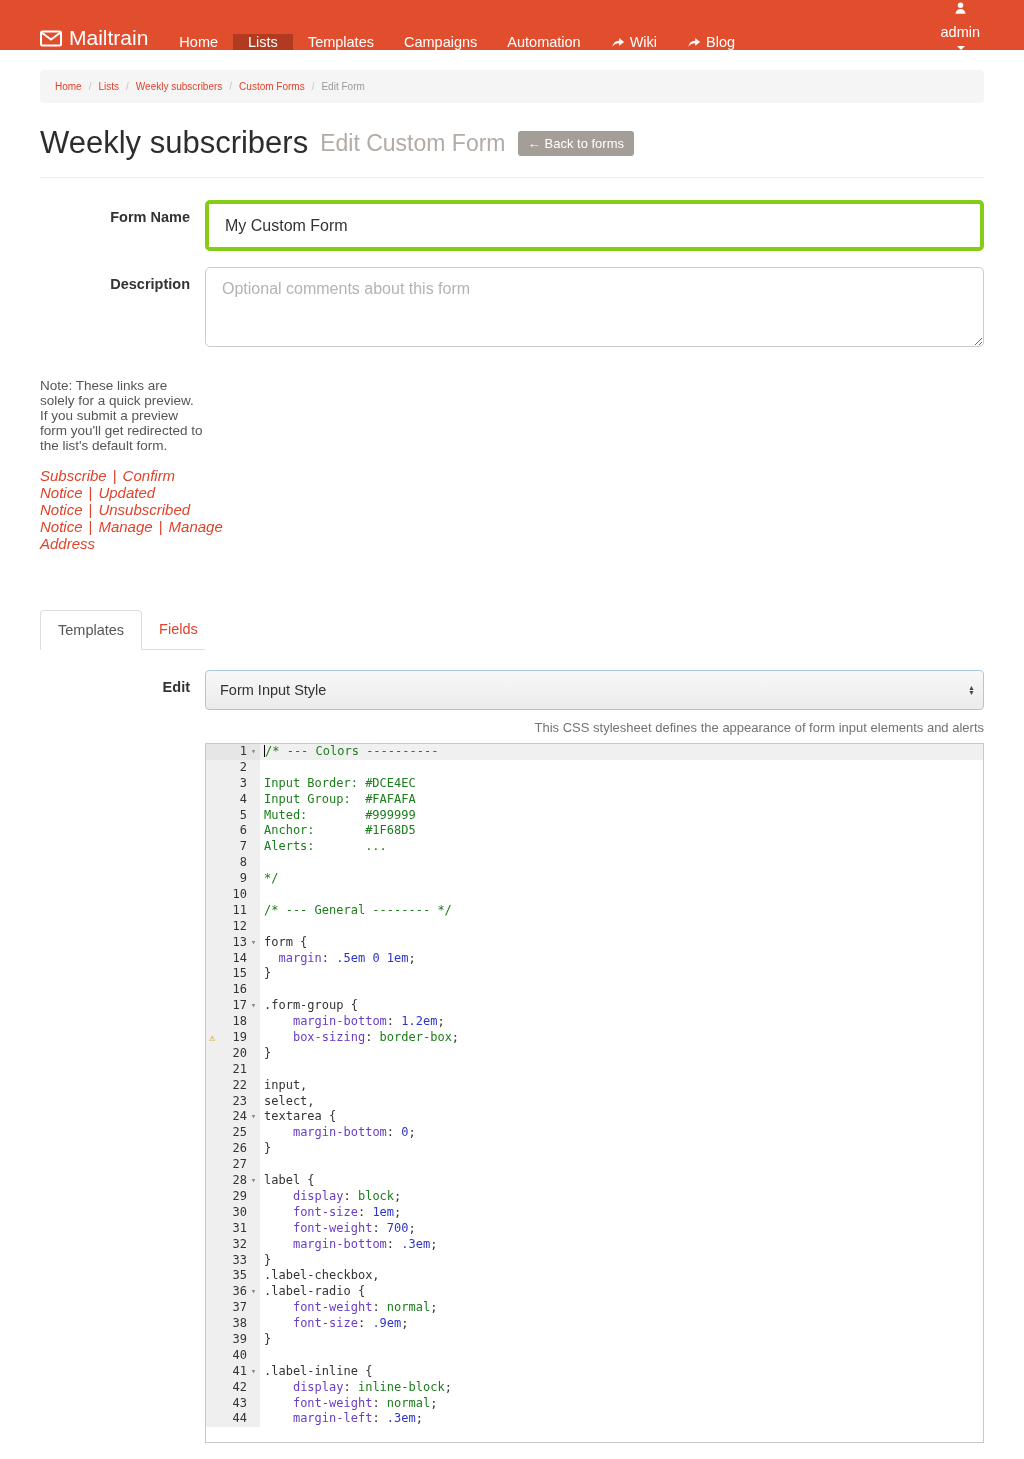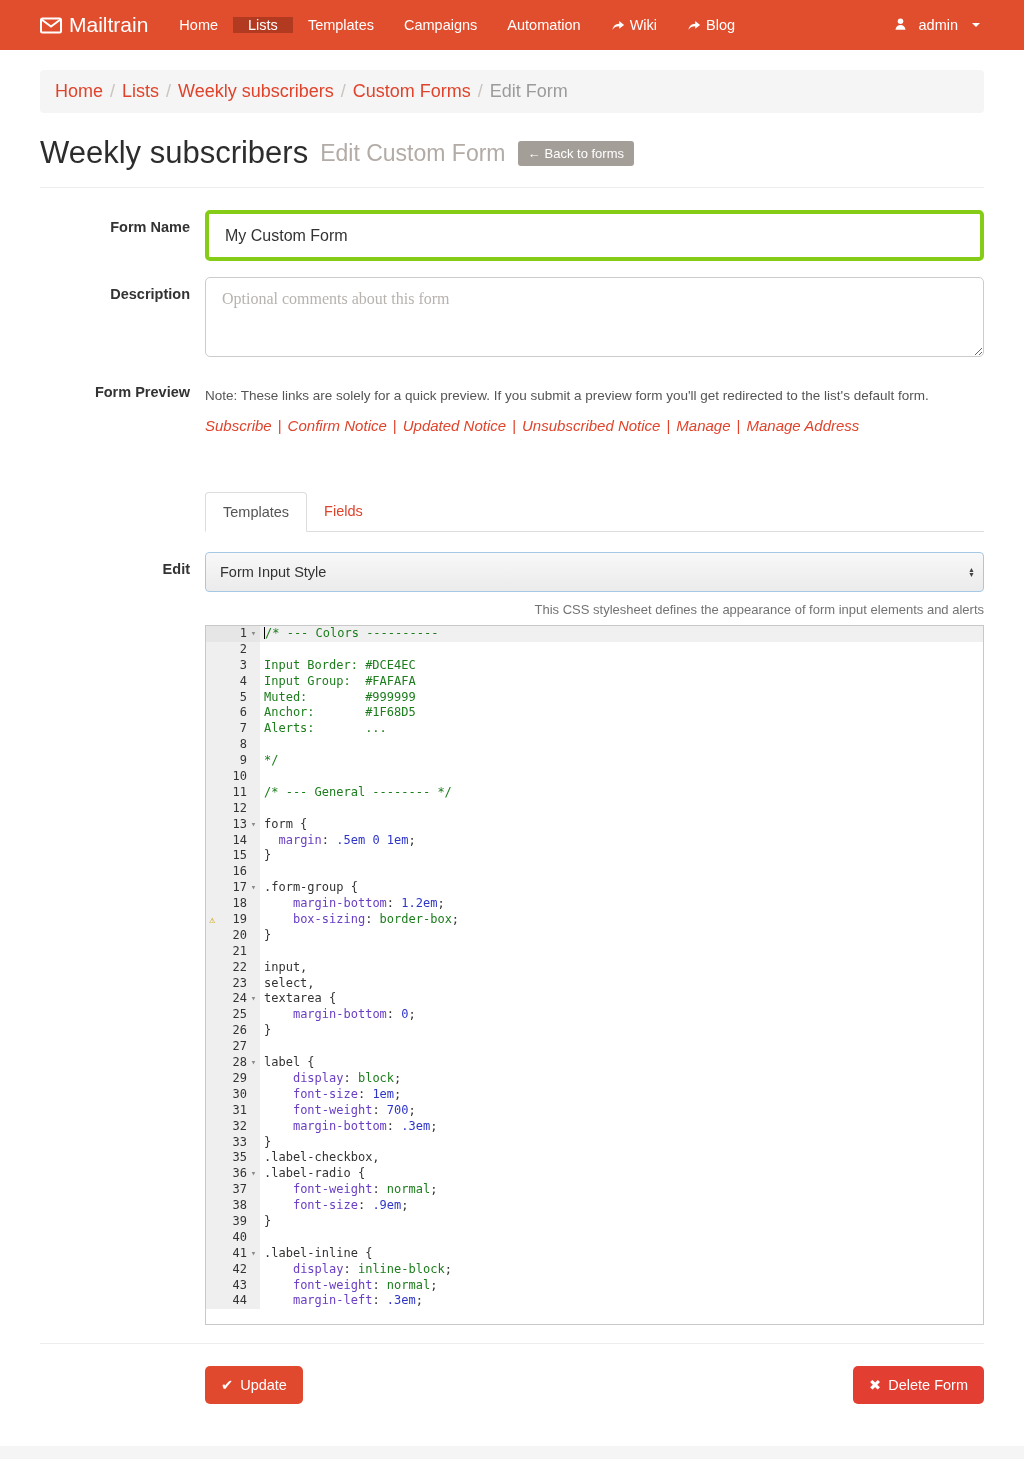--- a/index.html
+++ b/index.html
@@ -6,33 +6,33 @@
   html,body { background:#fff; }
   body {
     font-family: "Liberation Sans", sans-serif;
     font-size: 14px; color:#333;
     width:1024px; margin:0 auto;
   }
   .container { width:944px; margin:0 auto; }
 
   
   .navbar { background:#e14e2e; height:50px; display:flex; align-items:stretch; }
-  .navbar .container { display:flex; align-items:center; }
+  .navbar .container { display:flex; align-items:flex-end; }
   .brand { display:flex; align-items:center; gap:7px; color:#fff; font-size:21px; font-weight:500; padding-right:16px; }
   .brand svg { display:block; }
   .nav-menu { display:flex; align-items:stretch; }
   .nav-item { display:flex; align-items:center; gap:5px; padding:0 15px; color:#fff; font-size:14.5px; text-decoration:none; cursor:pointer; }
   .nav-item.active { background:#b23a20; }
   .nav-item .share-ic svg { display:block; }
   .nav-right { margin-left:auto; display:flex; align-items:stretch; }
-  .nav-user { display:flex; align-items:center; gap:12px; padding:0 4px 0 15px; color:#fff; font-size:14.5px; cursor:pointer; }
+  .nav-user { display:flex; align-items:center; gap:6px; padding:0 4px 0 15px; color:#fff; font-size:14.5px; cursor:pointer;flex-direction:column; }
   .caret-down { display:inline-block; width:0; height:0; border-left:4px solid transparent; border-right:4px solid transparent; border-top:4px solid #fff; margin-left:2px; }
 
   
-  .breadcrumb { margin-top:20px; background:#f5f5f5; border-radius:4px; padding:11px 15px; font-size:18px; }
+  .breadcrumb { margin-top:20px; background:#f5f5f5; border-radius:4px; padding:11px 15px; font-size:10px; }
   .breadcrumb a { color:#e0432b; text-decoration:none; cursor:pointer; }
   .breadcrumb .sep { color:#c9c4c0; padding:0 7px; }
   .breadcrumb .current { color:#9b9b9b; }
 
   
   .page-header { margin:22px 0 8px 0; }
   .page-header h1 { font-size:31px; font-weight:500; color:#2d2d2d; display:flex; align-items:center; gap:12px; }
   .page-header .subtitle { font-size:23px; color:#b2aba6; font-weight:400; }
   .btn-back { background:#a49e99; color:#fff; font-size:13px; border:none; border-radius:3px; padding:5px 10px; cursor:pointer; font-family:inherit; }
   .btn-back .arr { font-weight:bold; margin-right:4px; }
@@ -40,21 +40,21 @@
 
   
   .frow { display:grid; grid-template-columns:165px 1fr; margin-bottom:16px; }
   .frow > .flabel { text-align:right; padding:9px 15px 0 0; font-weight:bold; font-size:14.5px; color:#333; }
   .fctrl input[type=text] {
     width:100%; height:51px; font-size:16px; padding:12px 16px; color:#333;
     border:4px solid #84cc16; border-radius:5px; font-family:inherit; outline:none;
   }
   .fctrl textarea {
     width:100%; height:80px; font-size:16px; padding:12px 16px; resize:vertical;
-    border:1px solid #ccc; border-radius:5px; font-family:Liberation Serif, serif; outline:none; color:#333;
+    border:1px solid #ccc; border-radius:5px; font-family:Liberation Sans, sans-serif; outline:none; color:#333;
   }
   .fctrl textarea::placeholder, .fctrl input::placeholder { color:#b7b2ae; }
   .preview-note { font-size:13.5px; color:#555; padding-top:4px; }
   .preview-links { margin-top:14px; font-size:15px; }
   .preview-links a { color:#e0432b; text-decoration:none; cursor:pointer;font-style:italic; }
   .preview-links .pipe { color:#e0432b; padding:0 6px; }
 
   
   .tabs-offset { margin-top:58px; }
   .tabbar { display:flex; border-bottom:1px solid #ddd; }
@@ -186,21 +186,20 @@
   </div>
 
   <div class="frow">
     <div class="flabel">Description</div>
     <div class="fctrl">
       <textarea placeholder="Optional comments about this form" style=""></textarea>
     </div>
   </div>
 
   <div class="frow" style="margin-top:24px;">
-    <div class="flabel" style="padding-top:0;">Form Preview</div>
     <div class="fctrl">
       <div class="preview-note">Note: These links are solely for a quick preview. If you submit a preview form you'll get redirected to the list's default form.</div>
       <div class="preview-links"><a>Subscribe</a><span class="pipe">|</span><a>Confirm Notice</a><span class="pipe">|</span><a>Updated Notice</a><span class="pipe">|</span><a>Unsubscribed Notice</a><span class="pipe">|</span><a>Manage</a><span class="pipe">|</span><a>Manage Address</a></div>
 
       <div class="tabs-offset">
         <div class="tabbar">
             <a class="tab active">Templates</a>
             <a class="tab link">Fields</a>
           </div>
       </div>

